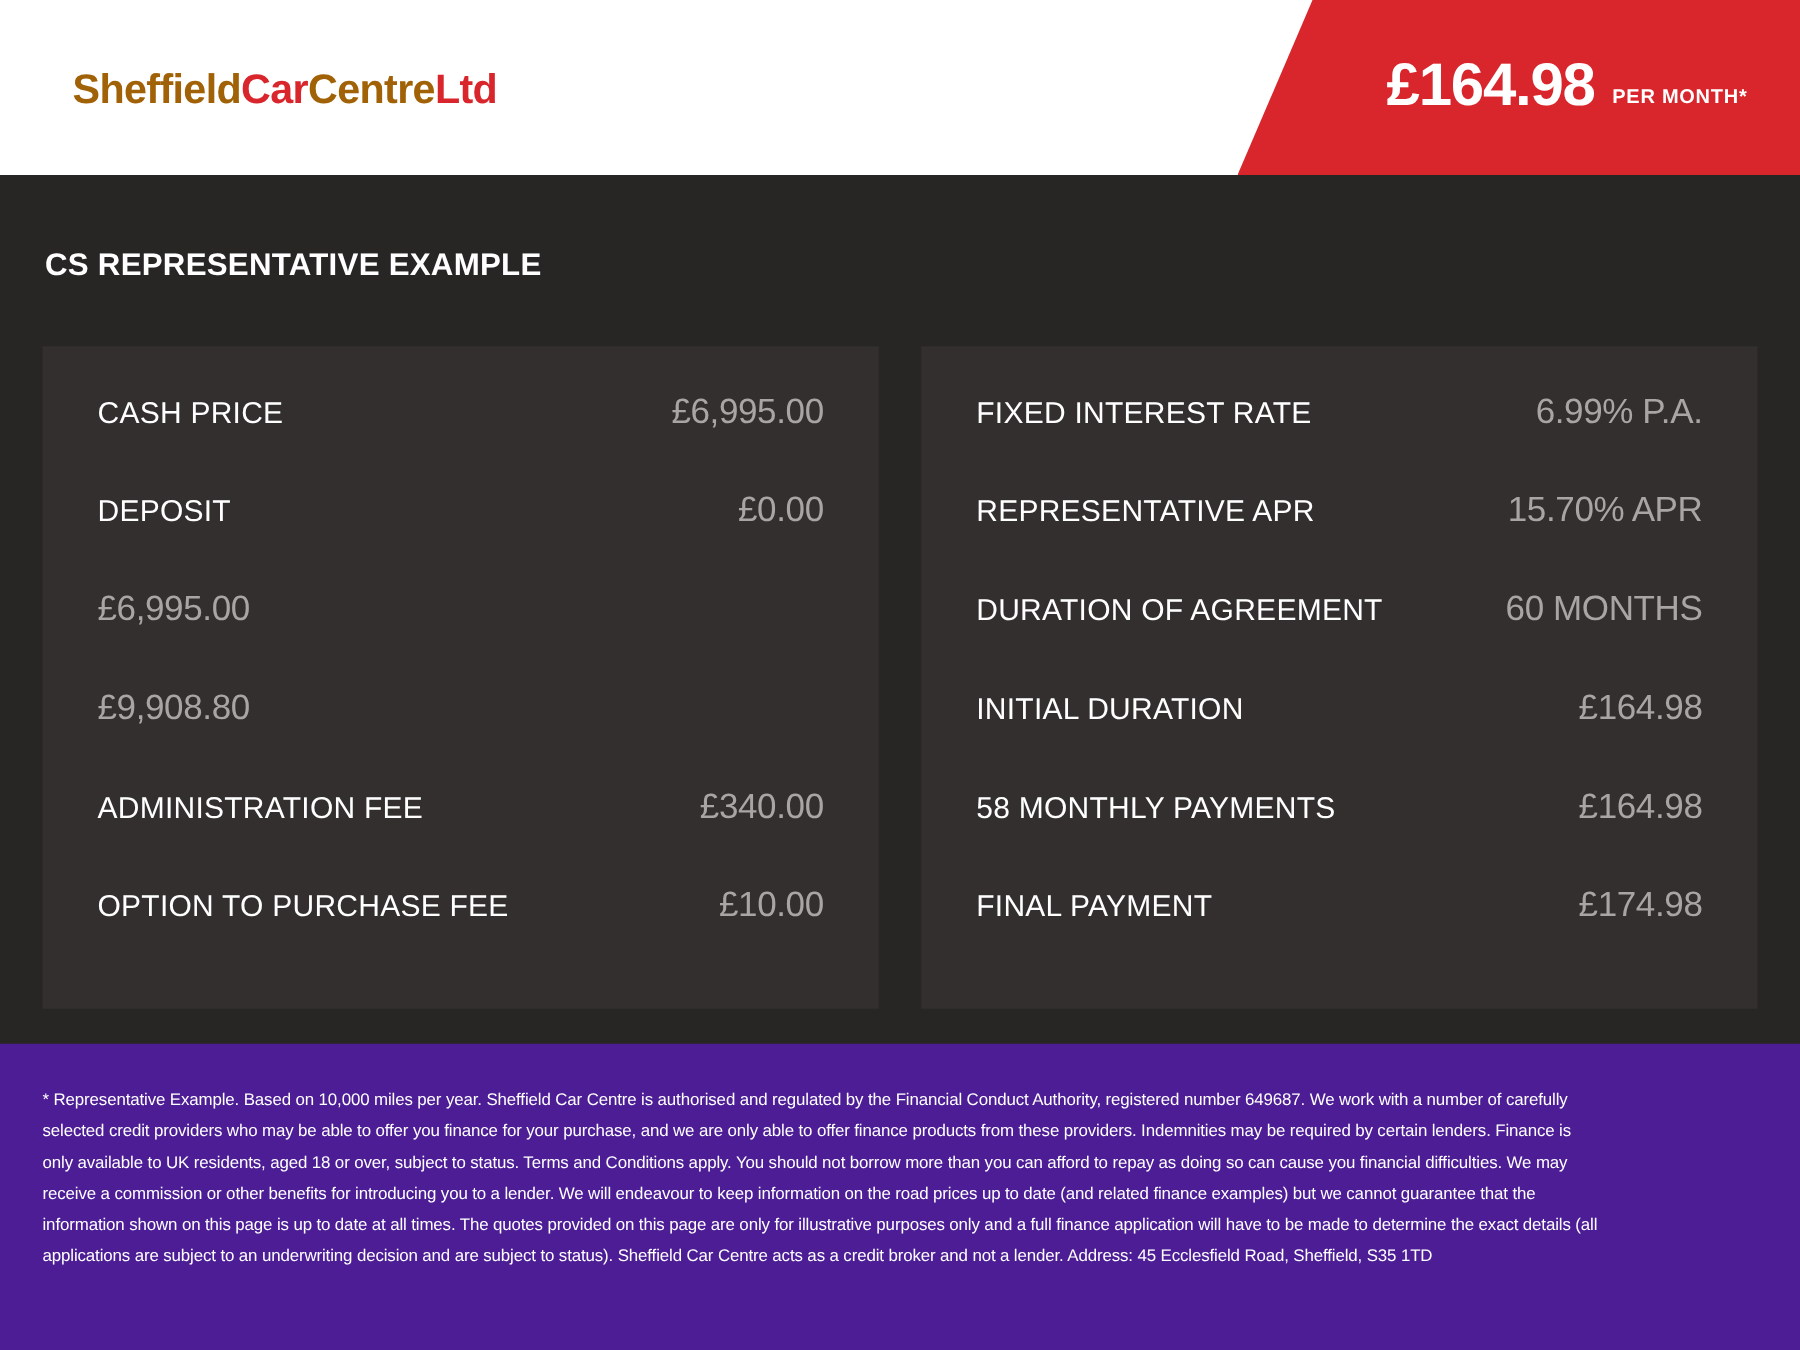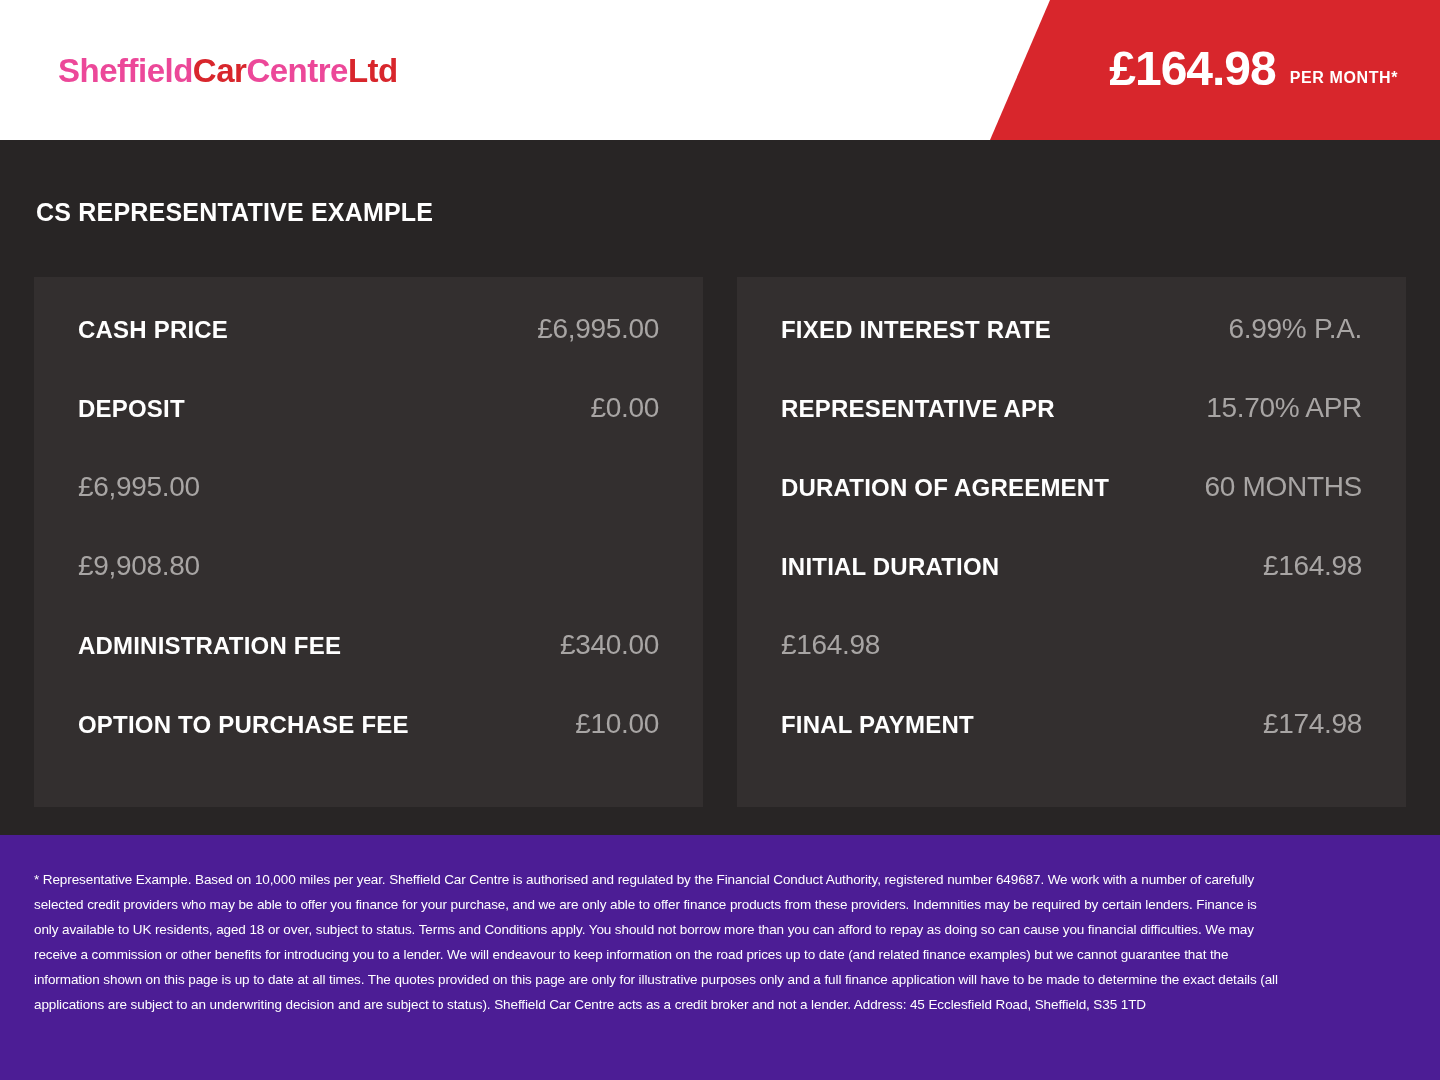--- a/index.html
+++ b/index.html
@@ -37,21 +37,21 @@
   }
   .logo {
     position: absolute;
     left: 58px;
     top: 52px;
     font-size: 33px;
     font-weight: bold;
     letter-spacing: -0.5px;
     white-space: nowrap;
   }
-  .logo .dark { color: #ec4899; }
+  .logo .dark { color: #a16207; }
   .logo .red { color: #d8262c; }
 
   .price-wrap {
     position: absolute;
     right: 42px;
     top: 45px;
     display: flex;
     align-items: flex-end;
     gap: 14px;
     color: #ffffff;
@@ -99,21 +99,21 @@
   }
   .row {
     display: flex;
     align-items: baseline;
     justify-content: space-between;
     height: 79px;
   }
   .row .label {
     color: #ffffff;
     font-size: 24px;
-    font-weight: bold;
+    font-weight: normal;
     letter-spacing: 0.2px;
     white-space: nowrap;
     text-align: right;
   }
   .row .value {
     color: #a8a5a4;
     font-size: 28px;
     font-weight: normal;
     letter-spacing: -0.3px;
     white-space: nowrap;
@@ -194,20 +194,21 @@
         </div>
         <div class="row">
           <span class="label">DURATION OF AGREEMENT</span>
           <span class="value">60 MONTHS</span>
         </div>
         <div class="row">
           <span class="label">INITIAL DURATION</span>
           <span class="value">£164.98</span>
         </div>
         <div class="row">
+          <span class="label">58 MONTHLY PAYMENTS</span>
           <span class="value">£164.98</span>
         </div>
         <div class="row">
           <span class="label">FINAL PAYMENT</span>
           <span class="value">£174.98</span>
         </div>
       </div>
 
     </div>
   </div>

